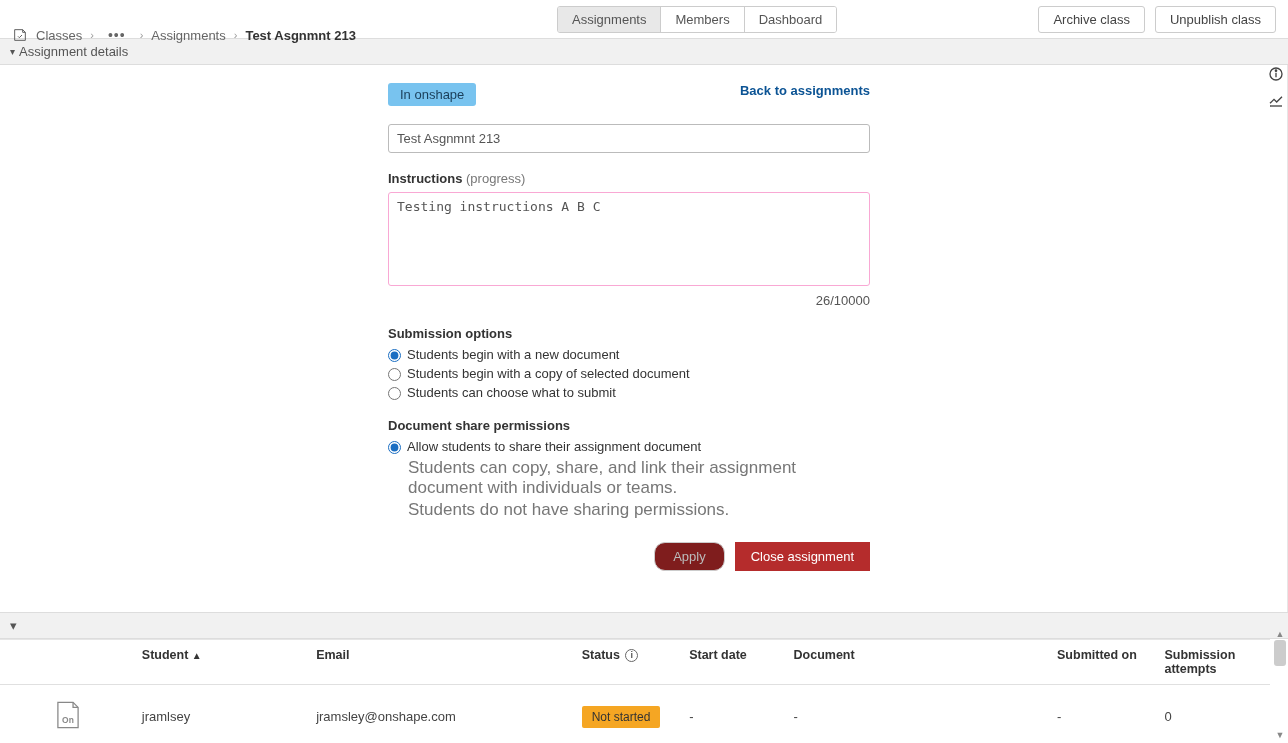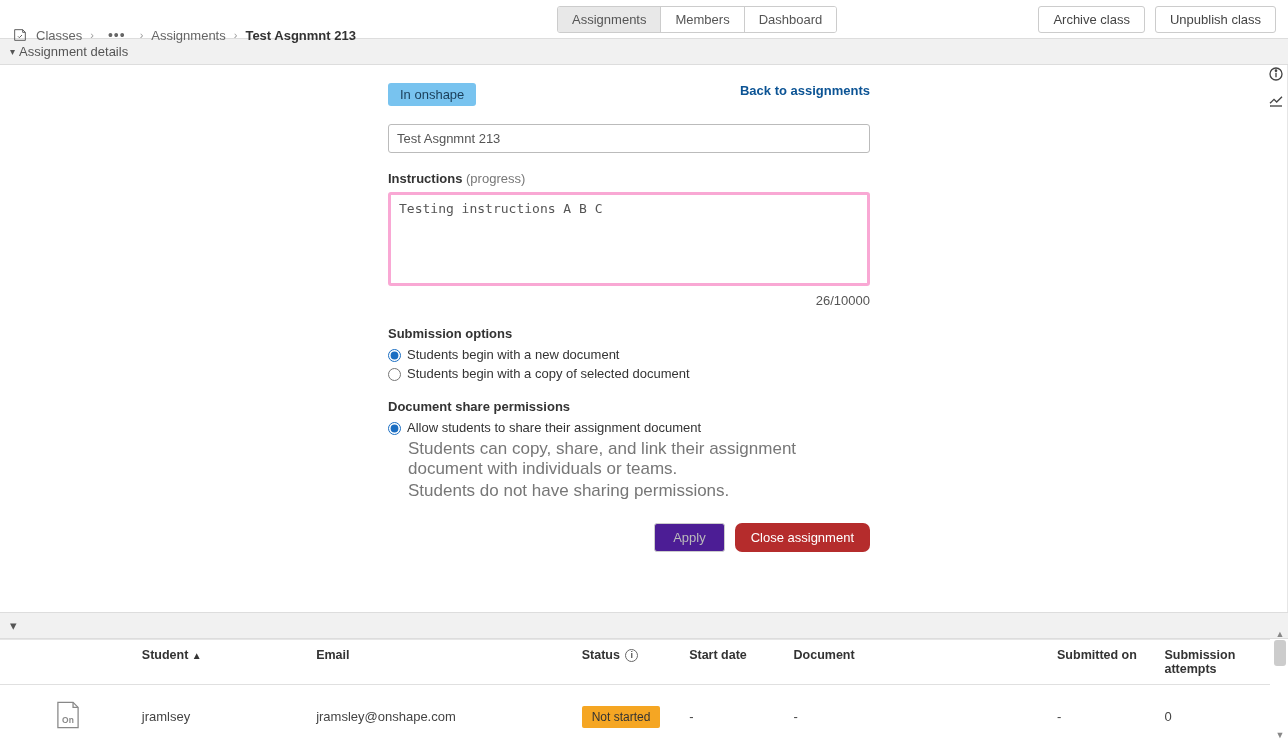--- a/index.html
+++ b/index.html
@@ -30,30 +30,30 @@
 
 .main { height: 573px; overflow: auto; position: relative; border-right: 1px solid #e6e6e6; }
 .form-wrap { width: 482px; margin: 18px 0 0 388px; }
 
 .chip { display: inline-block; background: #78c3ef; color: #1a3e59; font-size: 13px; padding: 4px 12px; border-radius: 3px; }
 .backlink { float: right; color: #0b5394; font-weight: bold; font-size: 13px; cursor: pointer; }
 .form-row { clear: both; margin-top: 18px; }
 .label { font-weight: bold; color: #333; font-size: 13px; display: block; margin-bottom: 6px; }
 .label .optional { font-weight: normal; color: #777; }
 .text-input { width: 100%; border: 1px solid #bbb; border-radius: 3px; padding: 6px 8px; font-size: 13px; color: #555; }
-.textarea { width: 100%; height: 94px; border: 3px solid #f9a8d4; border-radius: 3px; padding: 6px 8px; font-size: 13px; color: #555; resize: none; }
+.textarea { width: 100%; height: 94px; border: 1px solid #f9a8d4; border-radius: 3px; padding: 6px 8px; font-size: 13px; color: #555; resize: none; }
 .counter { text-align: right; color: #555; font-size: 13px; margin-top: 4px; }
 .sub-heading { font-weight: bold; font-size: 13px; margin-top: 18px; margin-bottom: 6px; }
 .radio-row { display: flex; align-items: flex-start; gap: 6px; margin: 4px 0; }
 .radio-row input { margin-top: 2px; accent-color: #1b6ec2; }
 .radio-row .optlabel { color: #333; font-size: 13px; }
 .helper { color: #777; font-size: 17px; margin-left: 20px; margin-top: 2px; }
 .btn-row { margin-top: 22px; display: flex; justify-content: flex-end; gap: 10px; }
-.btn-apply { border: 1px solid #ccc; background: #4c1d95; color: #bbb; padding: 6px 18px; border-radius: 3px; font-size: 13px; cursor: default; }
-.btn-close { background: #b52c2c; color: #fff; border: none; padding: 7px 16px; border-radius: 7px; font-size: 13px; cursor: pointer; }
+.btn-apply { border: 1px solid #ccc; background: #7f1d1d; color: #bbb; padding: 6px 18px; border-radius: 11px; font-size: 13px; cursor: default; }
+.btn-close { background: #b52c2c; color: #fff; border: none; padding: 7px 16px; border-radius: 0; font-size: 13px; cursor: pointer; }
 
 
 .right-rail { position: absolute; right: 0; top: 66px; width: 24px; display: flex; flex-direction: column; align-items: center; gap: 10px; }
 .right-rail .ric { width: 16px; height: 16px; cursor: pointer; color: #444; }
 
 
 .activitybar { background: #f1f1f1; border-top: 1px solid #ddd; border-bottom: 1px solid #ddd; padding: 5px 10px; font-size: 13px; color: #555; display: flex; align-items: center; gap: 4px; position: absolute; bottom: 104px; left: 0; right: 0; }
 .table-wrap { position: absolute; bottom: 0; left: 0; right: 18px; height: 104px; border-top:1px solid #e6e6e6; overflow:auto;}
 .tbl { width: 100%; border-collapse: collapse; table-layout:fixed; }
 .tbl th { text-align: left; font-size: 12.5px; font-weight: bold; padding: 8px 6px; border-bottom: 1px solid #e0e0e0; color: #333; vertical-align: top; }
@@ -125,20 +125,24 @@
     </div>
 
     <div class="sub-heading">Submission options</div>
     <div class="radio-row">
       <input type="radio" name="sub" checked="" style="">
       <span class="optlabel">Students begin with a new document</span>
     </div>
     <div class="radio-row">
       <input type="radio" name="sub" style="">
       <span class="optlabel">Students begin with a copy of selected document</span>
+    </div>
+    <div class="radio-row">
+      <input type="radio" name="sub" style="">
+      <span class="optlabel">Students can choose what to submit</span>
     </div>
 
     <div class="sub-heading">Document share permissions</div>
     <div class="radio-row">
       <input type="radio" name="share" checked="" style="">
       <span class="optlabel">Allow students to share their assignment document</span>
     </div>
     <div class="helper">Students can copy, share, and link their assignment document with individuals or teams.</div>
     <div class="helper">Students do not have sharing permissions.</div>
 

